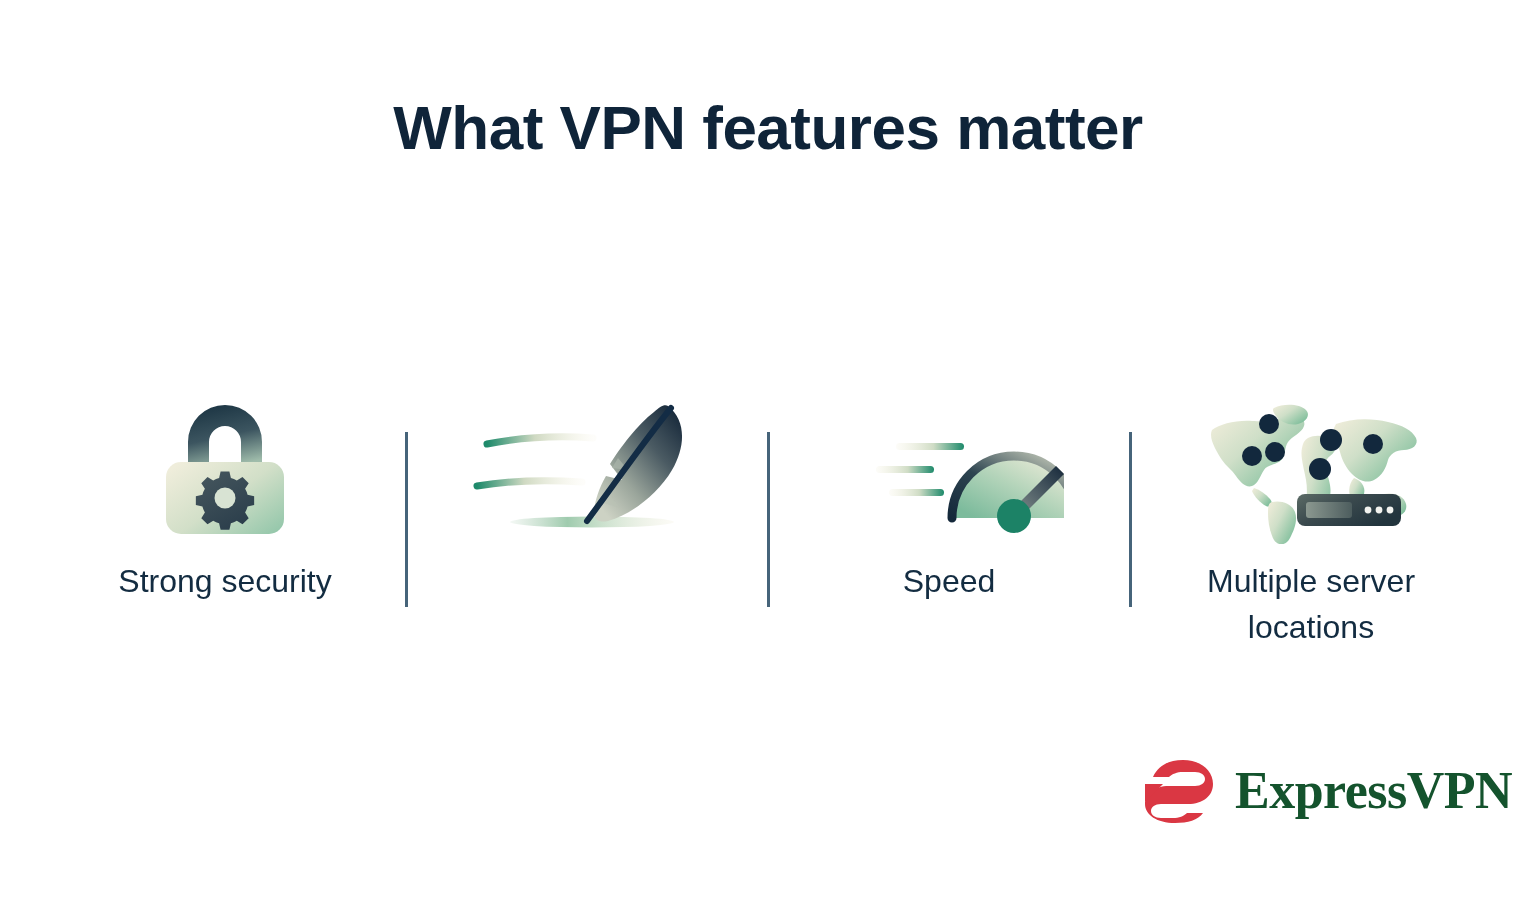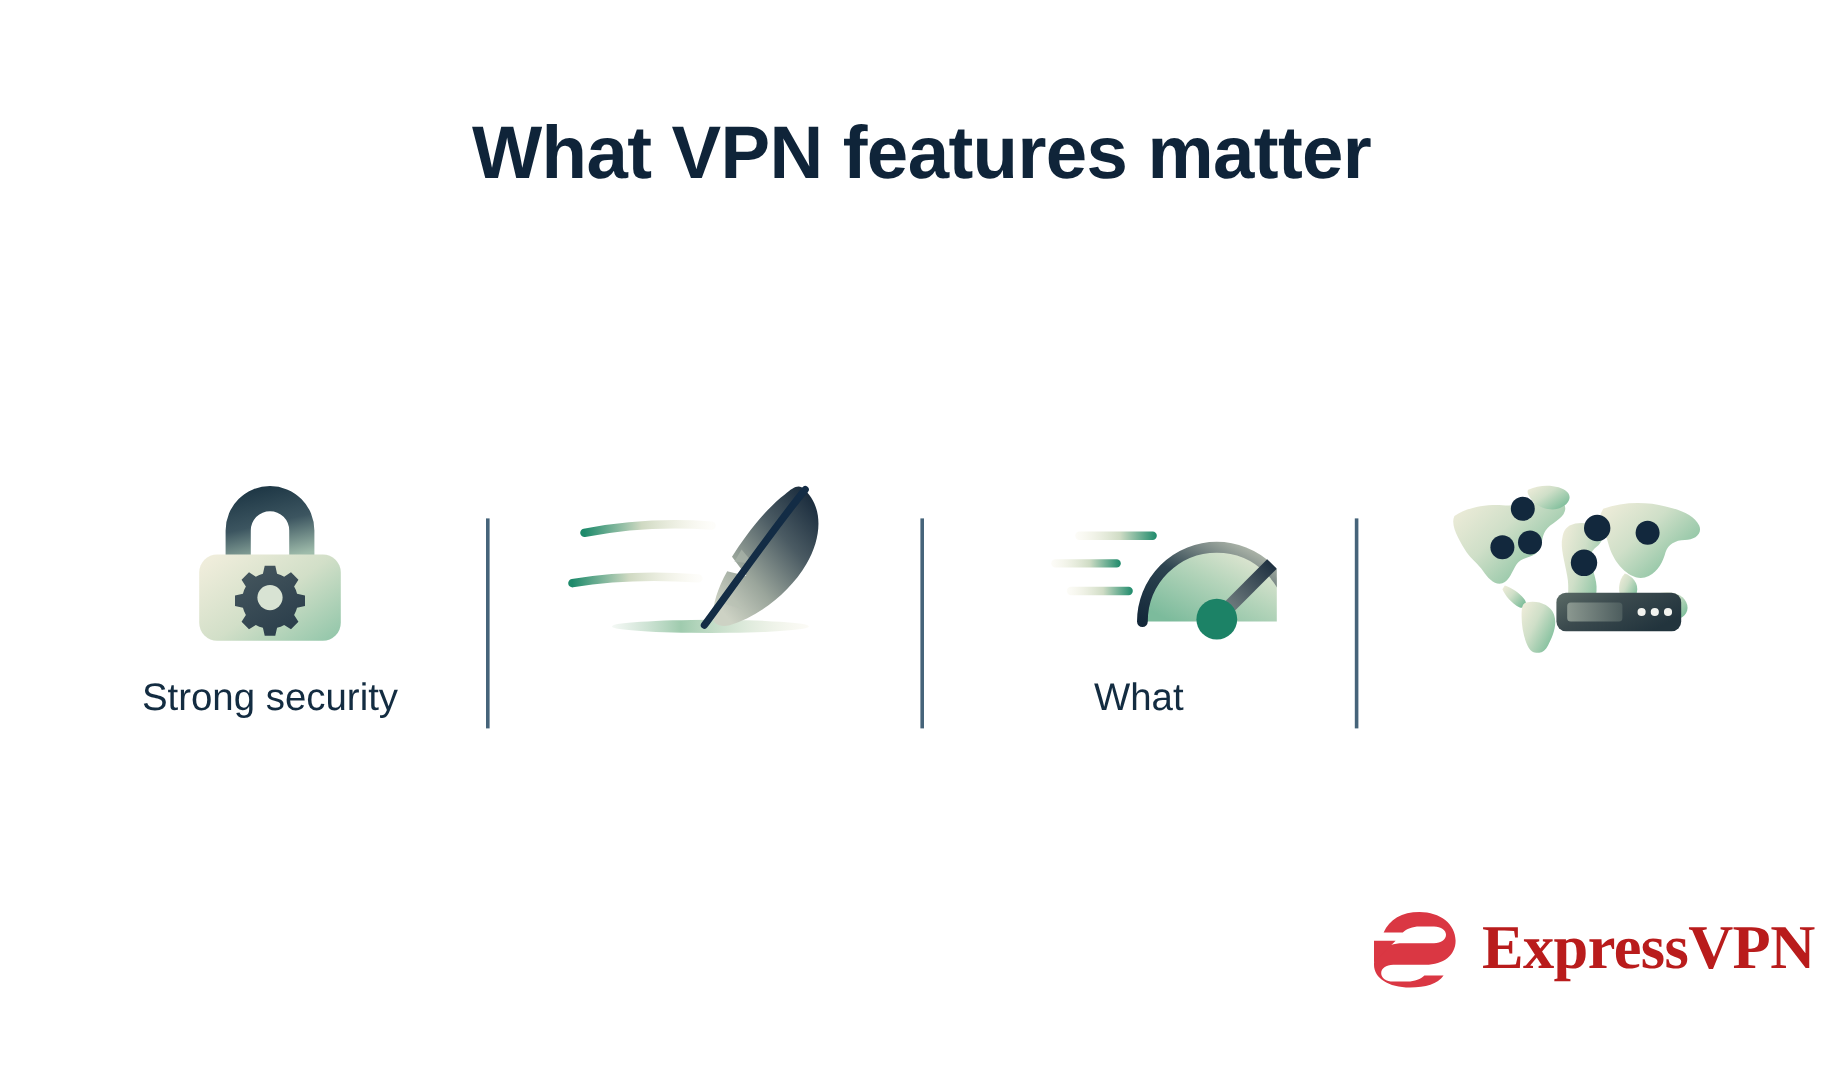--- a/index.html
+++ b/index.html
@@ -94,21 +94,21 @@
     width: 74px;
     height: 66px;
     flex: 0 0 auto;
   }
   .logo-text {
     margin-left: 18px;
     font-family: "Liberation Serif", serif;
     font-weight: bold;
     font-size: 52px;
     line-height: 56px;
-    color: #b91c1c;
+    color: #14532d;
     letter-spacing: -0.5px;
     white-space: nowrap;
   }
 </style>
 </head>
 <body>
 
 <div class="infographic">
 
   <div class="title-block">
@@ -228,21 +228,21 @@
 
           <path d="M118 124 A62 62 0 0 1 242 124 Z" fill="url(#dialGrad)"></path>
 
           <path d="M118 124 A62 62 0 0 1 242 124" stroke="url(#arcGrad)" stroke-width="9" fill="none" stroke-linecap="round"></path>
 
           <path d="M176 118 L222 72 L230 80 L184 126 Z" fill="url(#needleGrad)"></path>
 
           <circle cx="180" cy="122" r="17" fill="#1c8266"></circle>
         </svg>
       </div>
-      <div class="feature-label">What</div>
+      <div class="feature-label">Speed</div>
     </div>
 
     <div class="divider"></div>
 
     <div class="feature">
       <div class="icon-wrap">
         <svg width="230" height="150" viewBox="0 0 230 150">
           <defs>
             <linearGradient id="mapGrad" x1="0" y1="0.1" x2="1" y2="0.9">
               <stop offset="0%" stop-color="#eeecd9"></stop>
@@ -300,20 +300,21 @@
 
           <g>
             <rect x="101" y="100" width="104" height="32" rx="8" ry="8" fill="url(#rackGrad)"></rect>
             <rect x="110" y="108" width="46" height="16" rx="3" ry="3" fill="url(#panelGrad)"></rect>
             <circle cx="172" cy="116" r="3.4" fill="#f2f3ef"></circle>
             <circle cx="183" cy="116" r="3.4" fill="#f2f3ef"></circle>
             <circle cx="194" cy="116" r="3.4" fill="#f2f3ef"></circle>
           </g>
         </svg>
       </div>
+      <div class="feature-label">Multiple server locations</div>
     </div>
 
   </div>
 
   <div class="logo">
     <svg class="logo-mark" viewBox="0 0 74 66">
       <path d="M40 2 C57 2 70 12 70 26 C70 38 60 46 45 46 L18 46 C12 46 8 49 8 53 C8 57 12 60 18 60 L30 60
                C36 60 41 58 44 55 L60 55 C55 62 45 65 32 65 C14 65 2 57 2 46 C2 36 11 28 26 28 L52 28
                C58 28 62 25 62 21 C62 17 58 14 52 14 L40 14 C34 14 29 16 26 19 L10 19 C15 8 25 2 40 2 Z" fill="#da3743"></path>
       <path d="M2 26 L20 26 L2 44 Z" fill="#da3743"></path>

